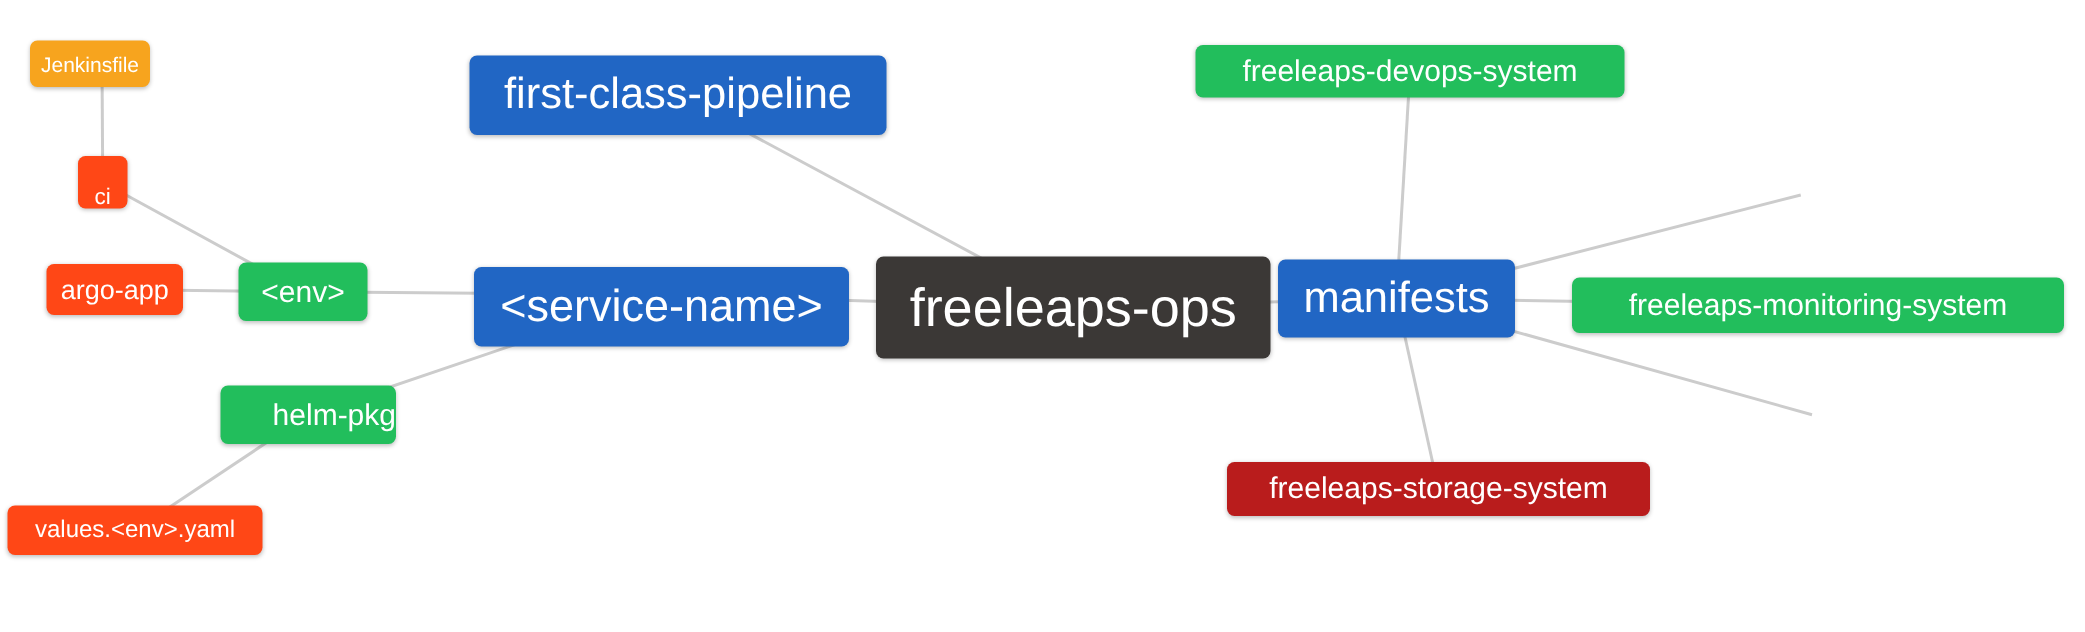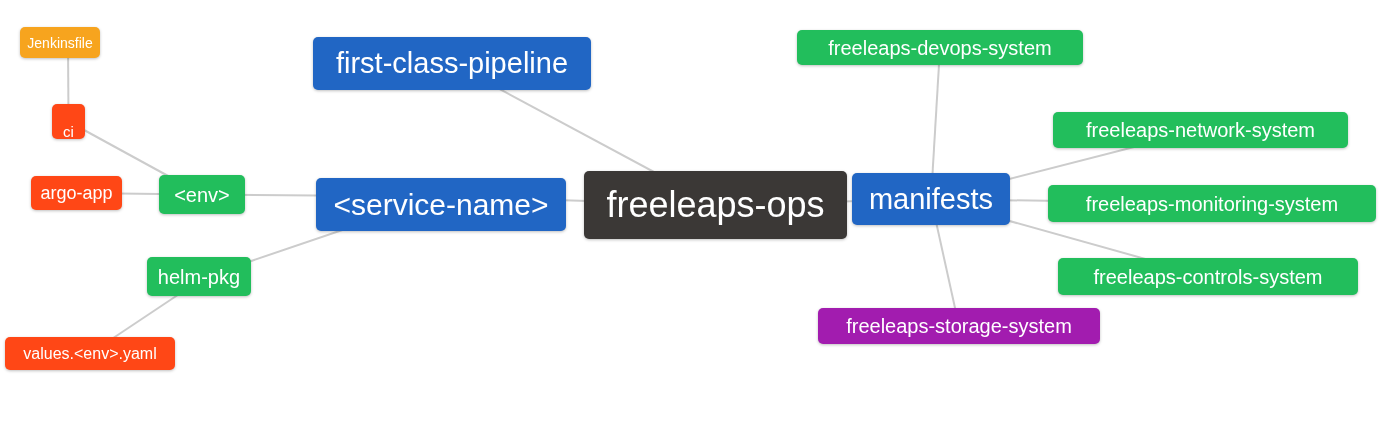--- a/index.html
+++ b/index.html
@@ -65,44 +65,38 @@
       </div>
       <div class="node" style="left: 316px; top: 178px; width: 250px; height: 53px; background: rgb(33, 102, 196); font-size: 30px;">
         <span>&lt;service-name&gt;</span>
       </div>
       <div class="node" style="left: 852px; top: 173px; width: 158px; height: 52px; background: rgb(33, 102, 196); font-size: 29px;">
         <span>manifests</span>
       </div>
       <div class="node" style="left: 159px; top: 175px; width: 86px; height: 39px; background: rgb(34, 190, 92); font-size: 20px;">
         <span>&lt;env&gt;</span>
       </div>
-      <div class="node" style="left: 147px; top: 257px; width: 104px; height: 39px; background: rgb(34, 190, 92); font-size: 20px;">
+      <div class="node" style="left: 147px; top: 257px; width: 117px; height: 39px; background: rgb(34, 190, 92); font-size: 20px; justify-content: flex-end;">
         <span>helm-pkg</span>
       </div>
       <div class="node" style="left: 52px; top: 104px; width: 33px; height: 35px; background: rgb(255, 71, 22); font-size: 15px; align-items: flex-end;">
         <span>ci</span>
       </div>
       <div class="node" style="left: 31px; top: 176px; width: 91px; height: 34px; background: rgb(255, 71, 22); font-size: 18px;">
         <span>argo-app</span>
       </div>
       <div class="node" style="left: 5px; top: 337px; width: 170px; height: 33px; background: rgb(255, 71, 22); font-size: 16px;">
         <span>values.&lt;env&gt;.yaml</span>
       </div>
       <div class="node" style="left: 20px; top: 27px; width: 80px; height: 31px; background: rgb(247, 164, 30); font-size: 14px;">
         <span>Jenkinsfile</span>
       </div>
       <div class="node" style="left: 797px; top: 30px; width: 286px; height: 35px; background: rgb(34, 190, 92); font-size: 20px; text-align: right;">
         <span>freeleaps-devops-system</span>
       </div>
-      <div class="node" style="left: 1053px; top: 112px; width: 295px; height: 36px; background: rgb(34, 190, 92); font-size: 20px;">
-        <span>freeleaps-network-system</span>
-      </div>
       <div class="node" style="left: 1048px; top: 185px; width: 328px; height: 37px; background: rgb(34, 190, 92); font-size: 20px;">
         <span>freeleaps-monitoring-system</span>
       </div>
-      <div class="node" style="left: 1058px; top: 258px; width: 300px; height: 37px; background: rgb(34, 190, 92); font-size: 20px;">
-        <span>freeleaps-controls-system</span>
-      </div>
-      <div class="node" style="left: 818px; top: 308px; width: 282px; height: 36px; background: #a21caf; font-size: 20px;">
+      <div class="node" style="left: 818px; top: 308px; width: 282px; height: 36px; background: #b91c1c; font-size: 20px;">
         <span>freeleaps-storage-system</span>
       </div>
     </div>
 </div>
 
 </body></html>

